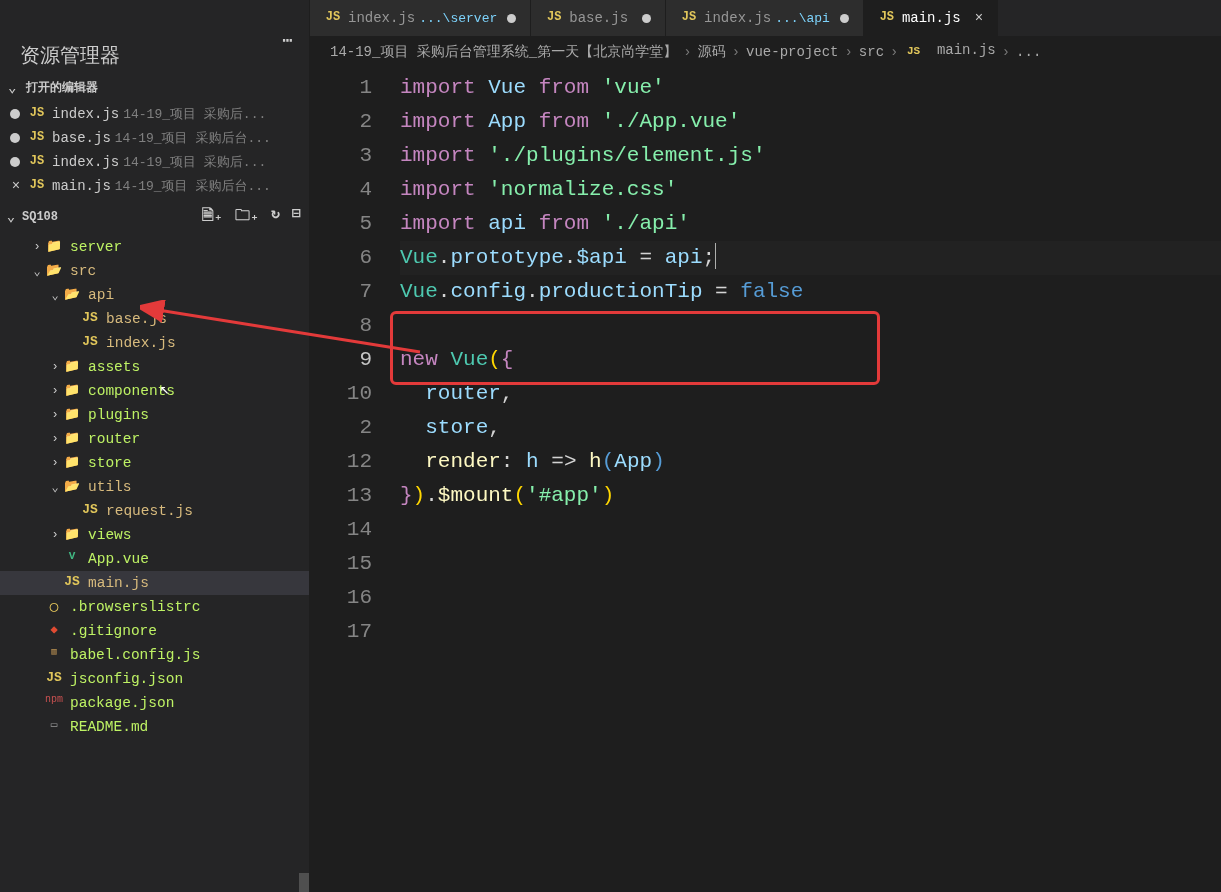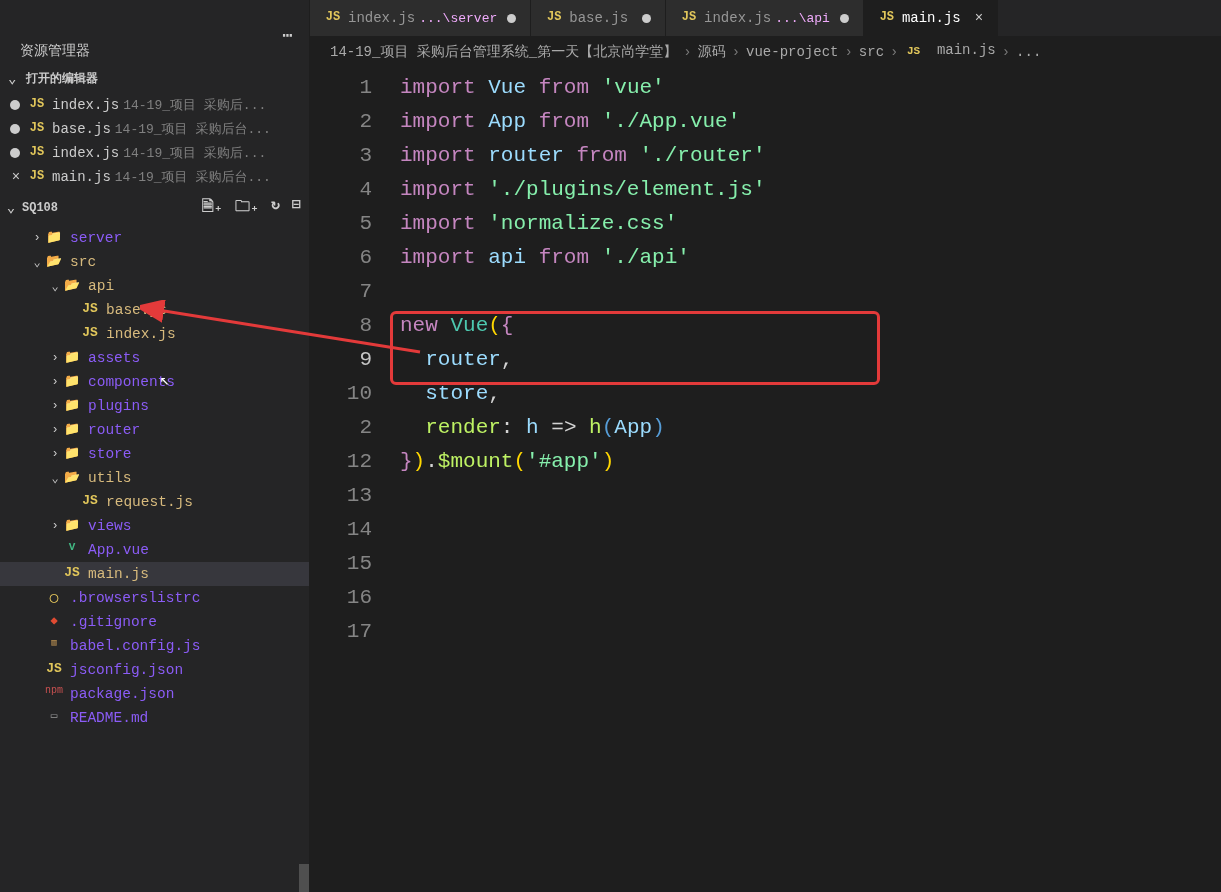--- a/index.html
+++ b/index.html
@@ -21,21 +21,21 @@
   border-right: 1px solid #1e1e1e;
 }
 .sidebar-header {
   display: flex;
   justify-content: space-between;
   align-items: center;
   padding: 10px 16px 6px 20px;
   font-size: 13px;
   color: #cccccc;
 }
-.sidebar-title { font-size: 14px; margin-top: 32px; }
+.sidebar-title { font-size: 20px; margin-top: 32px; }
 .more-icon { font-size: 18px; cursor: pointer; color: #cccccc; }
 .section-header {
   display: flex;
   align-items: center;
   padding: 4px 8px;
   font-size: 12px;
   font-weight: bold;
   color: #cccccc;
   cursor: pointer;
 }
@@ -84,21 +84,21 @@
   align-items: center;
   padding: 3px 8px;
   cursor: pointer;
   font-size: 14.5px;
   white-space: nowrap;
   position: relative;
 }
 .tree-item.selected { background: #37373d; }
 .tree-item .chev { width: 14px; text-align: center; font-size: 12px; color: #cccccc; }
 .tree-item .chev.hidden { visibility: hidden; }
-.tree-item .name { color: #8b5cf6; }
+.tree-item .name { color: #bef264; }
 .tree-item.modified .name { color: #d7ba7d; }
 .indent-1 { padding-left: 30px; }
 .indent-2 { padding-left: 48px; }
 .indent-3 { padding-left: 66px; }
 .icon {
   display: inline-block;
   width: 20px;
   height: 18px;
   margin-right: 6px;
   text-align: center;
@@ -135,21 +135,21 @@
   background: #2d2d2d;
   border-right: 1px solid #1e1e1e;
   cursor: pointer;
   font-size: 14px;
   color: #969696;
   white-space: nowrap;
 }
 .tab.active { background: #1e1e1e; color: #ffffff; }
 .tab .icon-js { color: #e2c75b; }
 .tab .label { margin-right: 4px; }
-.tab .suffix { color: #f0abfc; font-size: 13px; }
+.tab .suffix { color: #7dd3fc; font-size: 13px; }
 .tab .close { margin-left: 10px; color: #cccccc; font-size: 14px; cursor: pointer; }
 .tab .dot { width: 9px; height: 9px; border-radius: 50%; background: #cccccc; margin-left: 10px; }
 .breadcrumbs {
   display: flex;
   align-items: center;
   padding: 6px 20px;
   font-size: 14px;
   color: #a9a9a9;
   background: #1e1e1e;
   gap: 6px;
@@ -170,21 +170,21 @@
   padding-right: 28px;
   color: #858585;
   user-select: none;
 }
 .code { flex: 1; position: relative; }
 .line { white-space: pre; height: 34px; }
 .tok-kw { color: #c586c0; }
 .tok-var { color: #9cdcfe; }
 .tok-class { color: #4ec9b0; }
 .tok-str { color: #86efac; }
-.tok-func { color: #bef264; }
+.tok-func { color: #fef9c3; }
 .tok-op { color: #d4d4d4; }
 .tok-bool { color: #569cd6; }
 .tok-paren1 { color: #ffd700; }
 .tok-paren2 { color: #c586c0; }
 .tok-paren3 { color: #569cd6; }
 .highlight-box {
   position: absolute;
   border: 3px solid #e33a3a;
   border-radius: 6px;
   pointer-events: none;
@@ -429,24 +429,25 @@
         <div class="line">13</div>
         <div class="line">14</div>
         <div class="line">15</div>
         <div class="line">16</div>
         <div class="line">17</div>
       </div>
     <div class="code" id="code">
       <div class="highlight-box" style="left:-10px; top:240px; width:490px; height:74px;"></div>
     <div class="line"><span class="tok-kw">import</span> <span class="tok-var">Vue</span> <span class="tok-kw">from</span> <span class="tok-str">'vue'</span></div>
         <div class="line"><span class="tok-kw">import</span> <span class="tok-var">App</span> <span class="tok-kw">from</span> <span class="tok-str">'./App.vue'</span></div>
-        <div class="line"><span class="tok-kw">import</span> <span class="tok-var">router</span> <span class="tok-kw">from</span> <span class="tok-str">'./router'</span></div>
         <div class="line"><span class="tok-kw">import</span> <span class="tok-str">'./plugins/element.js'</span></div>
         <div class="line"><span class="tok-kw">import</span> <span class="tok-str">'normalize.css'</span></div>
         <div class="line"><span class="tok-kw">import</span> <span class="tok-var">api</span> <span class="tok-kw">from</span> <span class="tok-str">'./api'</span></div>
+        <div class="line cursor-line"><span class="tok-class">Vue</span><span class="tok-op">.</span><span class="tok-var">prototype</span><span class="tok-op">.</span><span class="tok-var">$api</span> <span class="tok-op">=</span> <span class="tok-var">api</span><span class="tok-op">;</span><span class="text-cursor"></span></div>
+        <div class="line"><span class="tok-class">Vue</span><span class="tok-op">.</span><span class="tok-var">config</span><span class="tok-op">.</span><span class="tok-var">productionTip</span> <span class="tok-op">=</span> <span class="tok-bool">false</span></div>
         <div class="line">&nbsp;</div>
         <div class="line"><span class="tok-kw">new</span> <span class="tok-class">Vue</span><span class="tok-paren1">(</span><span class="tok-paren2">{</span></div>
         <div class="line">  <span class="tok-var">router</span><span class="tok-op">,</span></div>
         <div class="line">  <span class="tok-var">store</span><span class="tok-op">,</span></div>
         <div class="line">  <span class="tok-func">render</span><span class="tok-op">:</span> <span class="tok-var">h</span> <span class="tok-op">=&gt;</span> <span class="tok-func">h</span><span class="tok-paren3">(</span><span class="tok-var">App</span><span class="tok-paren3">)</span></div>
         <div class="line"><span class="tok-paren2">}</span><span class="tok-paren1">)</span><span class="tok-op">.</span><span class="tok-func">$mount</span><span class="tok-paren1">(</span><span class="tok-str">'#app'</span><span class="tok-paren1">)</span></div>
         <div class="line">&nbsp;</div>
       </div>
   </div>
 

